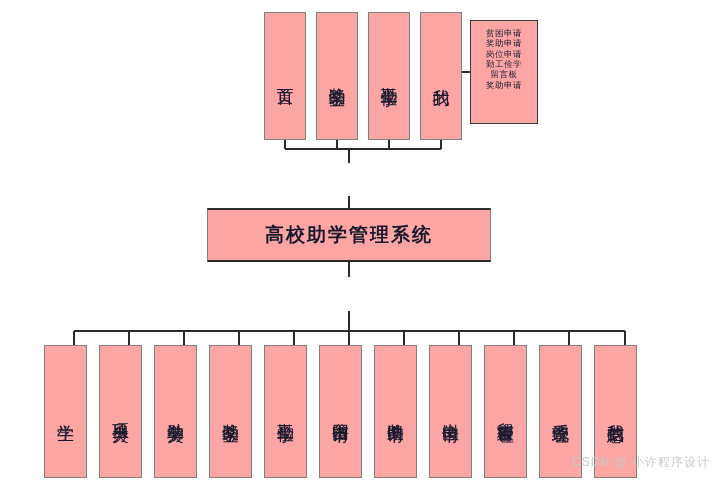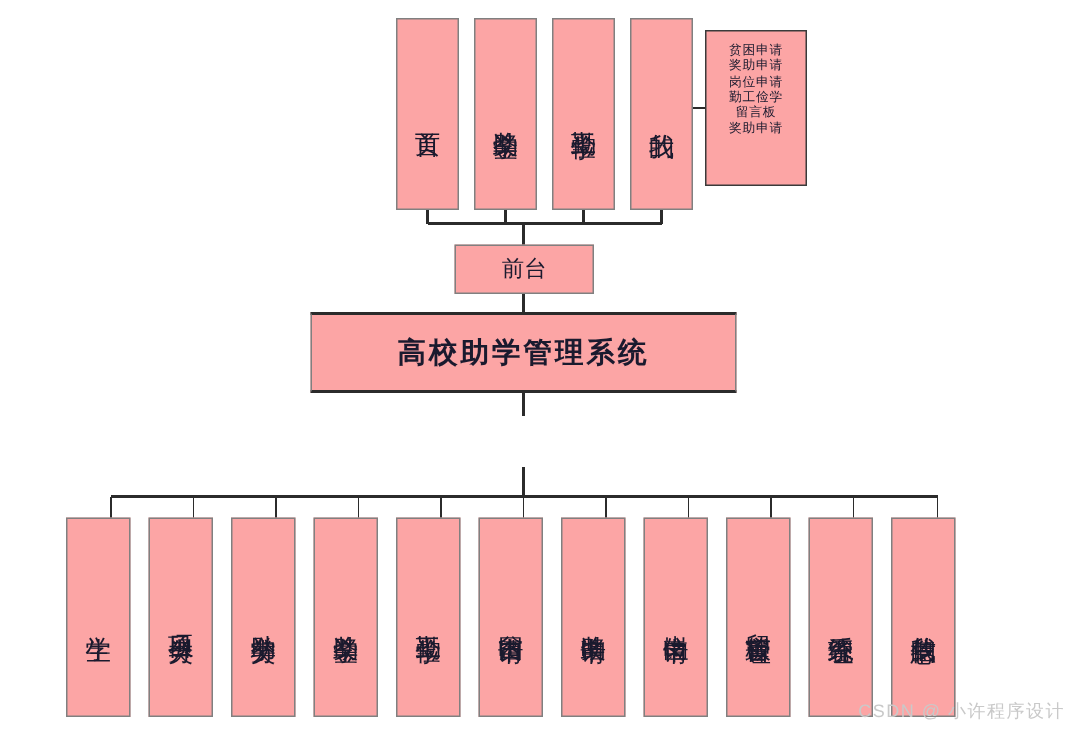--- a/index.html
+++ b/index.html
@@ -85,21 +85,21 @@
     display: block;
     font-size: 8.5px;
     text-align: center;
     letter-spacing: 0.5px;
     white-space: nowrap;
   }
 
   #watermark {
     position: absolute;
     right: 4px;
-    bottom: 4px;
+    bottom: 16px;
     font-size: 12px;
     color: #c9c9c9;
     letter-spacing: 1px;
     font-family: "Liberation Sans", sans-serif;
     white-space: nowrap;
   }
 </style>
 </head>
 <body>
 
@@ -159,23 +159,20 @@
 
   <div class="node" id="front-my-submenu-box" style="left:470px; top:20px; width:68px; height:104px;">
     <span class="subitem">贫困申请</span>
     <span class="subitem">奖助申请</span>
     <span class="subitem">岗位申请</span>
     <span class="subitem">勤工俭学</span>
     <span class="subitem">留言板</span>
     <span class="subitem">奖助申请</span>
   </div>
 
-  <div class="node hnode" style="left:303px; top:163px; width:93px; height:33px;">
-    <span>前台</span>
-  </div>
 
   <div class="node" id="main-system-box" style="left:207px; top:208px; width:284px; height:54px;">
     <span>高校助学管理系统</span>
   </div>
 
 
   <div class="node vnode" style="left:44px; top:345px; width:43px; height:133px;">
     <span class="vlabel">学生</span>
   </div>
 

